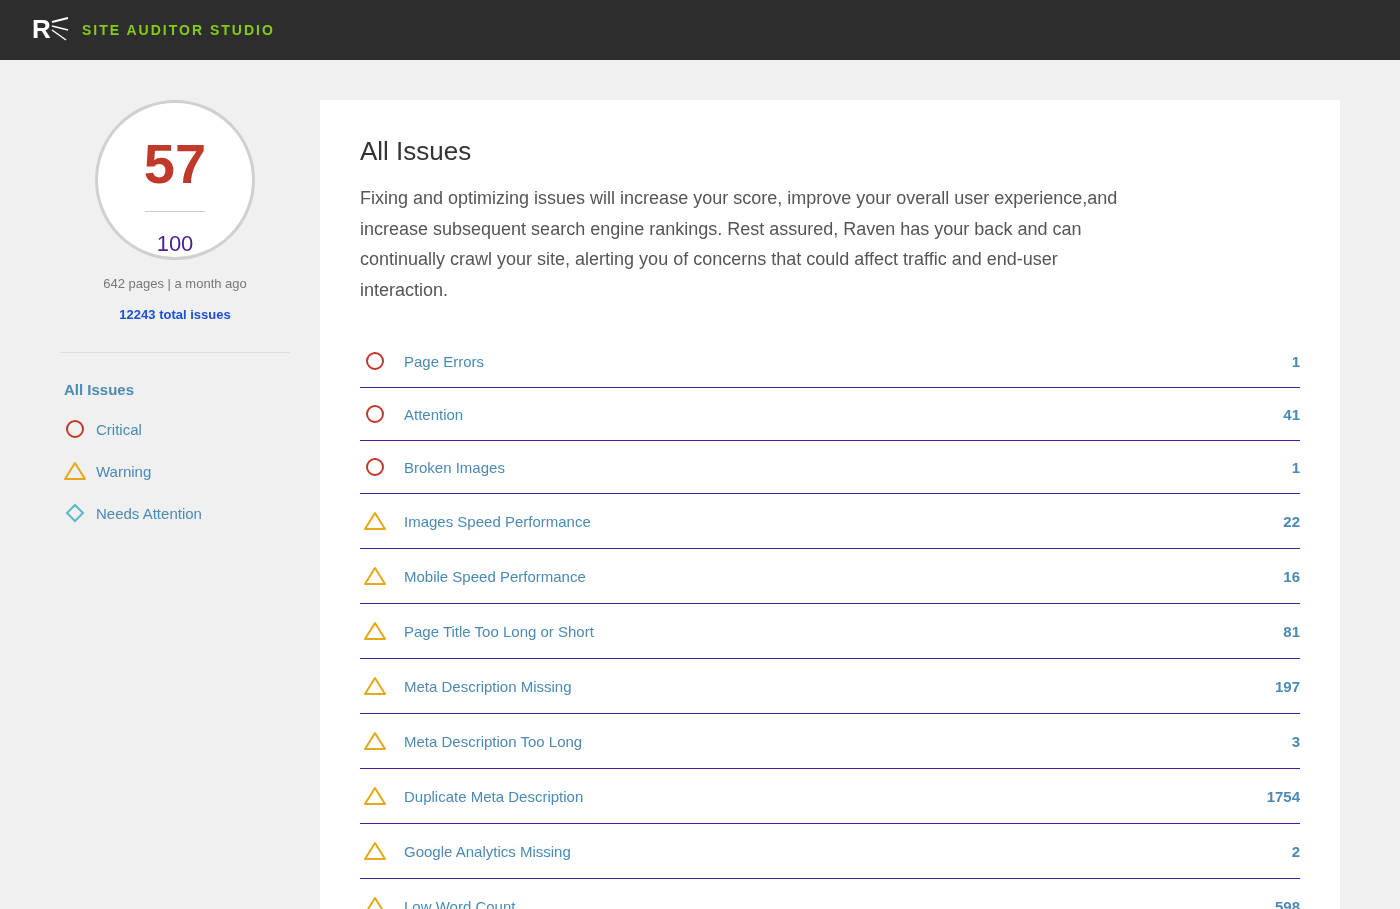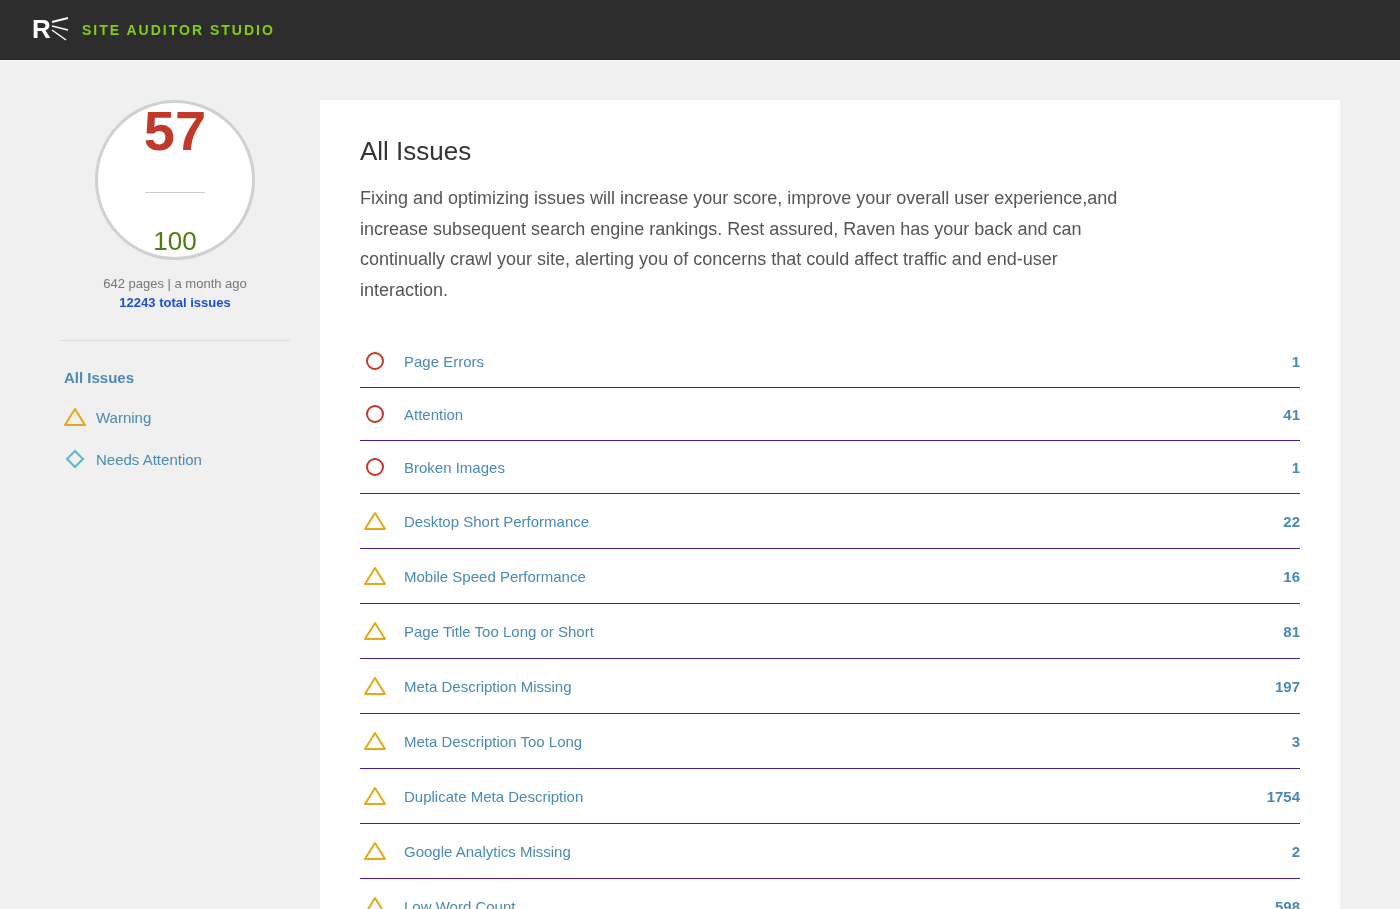--- a/index.html
+++ b/index.html
@@ -53,46 +53,46 @@
       margin-bottom: 16px;
     }
     .score-circle {
       width: 160px;
       height: 160px;
       border-radius: 50%;
       border: 3px solid #d0d0d0;
       display: flex;
       flex-direction: column;
       align-items: center;
-      justify-content: space-between;
+      justify-content: flex-end;
       background: white;
       gap: 13px;
     }
     .score-number {
       font-size: 56px;
       font-weight: 700;
       color: #c0392b;
       line-height: 1;
     }
     .score-divider {
       width: 60px;
       height: 1px;
       background: #ccc;
       margin: 6px 0;
     }
     .score-total {
-      font-size: 26px;
-      color: #4d7c0f;
+      font-size: 22px;
+      color: #4c1d95;
       font-weight: 400;
     }
     .pages-info {
       text-align: center;
       font-size: 13px;
       color: #777;
-      margin-bottom: 4px;
+      margin-bottom: 16px;
     }
     .total-issues {
       text-align: center;
       font-size: 13px;
       color: #777;
       margin-bottom: 30px;
     }
     .total-issues span {
       font-weight: bold;
       color: #1d4ed8;
@@ -233,20 +233,28 @@
     </p>
 
     <div class="sidebar-divider"></div>
 
     <nav class="nav-menu">
 
       <a class="nav-item active">
         <span>All Issues</span>
       </a>
 
+      <a class="nav-item">
+        <span class="nav-icon">
+          <svg class="circle-icon" viewBox="0 0 20 20" xmlns="http://www.w3.org/2000/svg">
+            <circle cx="10" cy="10" r="8" fill="none" stroke="#c0392b" stroke-width="2"></circle>
+          </svg>
+        </span>
+        <span>Critical</span>
+      </a>
 
       <a class="nav-item">
         <span class="nav-icon">
           <svg class="triangle-icon" viewBox="0 0 22 22" xmlns="http://www.w3.org/2000/svg">
             <polygon points="11,3 21,19 1,19" fill="none" stroke="#e6a817" stroke-width="2" stroke-linejoin="round"></polygon>
           </svg>
         </span>
         <span>Warning</span>
       </a>
 
@@ -296,21 +304,21 @@
         <span class="issue-name">Broken Images</span>
         <span class="issue-count">1</span>
       </div>
 
       <div class="issue-row">
         <span class="issue-icon">
           <svg class="triangle-icon" viewBox="0 0 22 22" xmlns="http://www.w3.org/2000/svg">
             <polygon points="11,3 21,19 1,19" fill="none" stroke="#e6a817" stroke-width="2" stroke-linejoin="round"></polygon>
           </svg>
         </span>
-        <span class="issue-name">Desktop Short Performance</span>
+        <span class="issue-name">Images Speed Performance</span>
         <span class="issue-count">22</span>
       </div>
 
       <div class="issue-row">
         <span class="issue-icon">
           <svg class="triangle-icon" viewBox="0 0 22 22" xmlns="http://www.w3.org/2000/svg">
             <polygon points="11,3 21,19 1,19" fill="none" stroke="#e6a817" stroke-width="2" stroke-linejoin="round"></polygon>
           </svg>
         </span>
         <span class="issue-name">Mobile Speed Performance</span>

